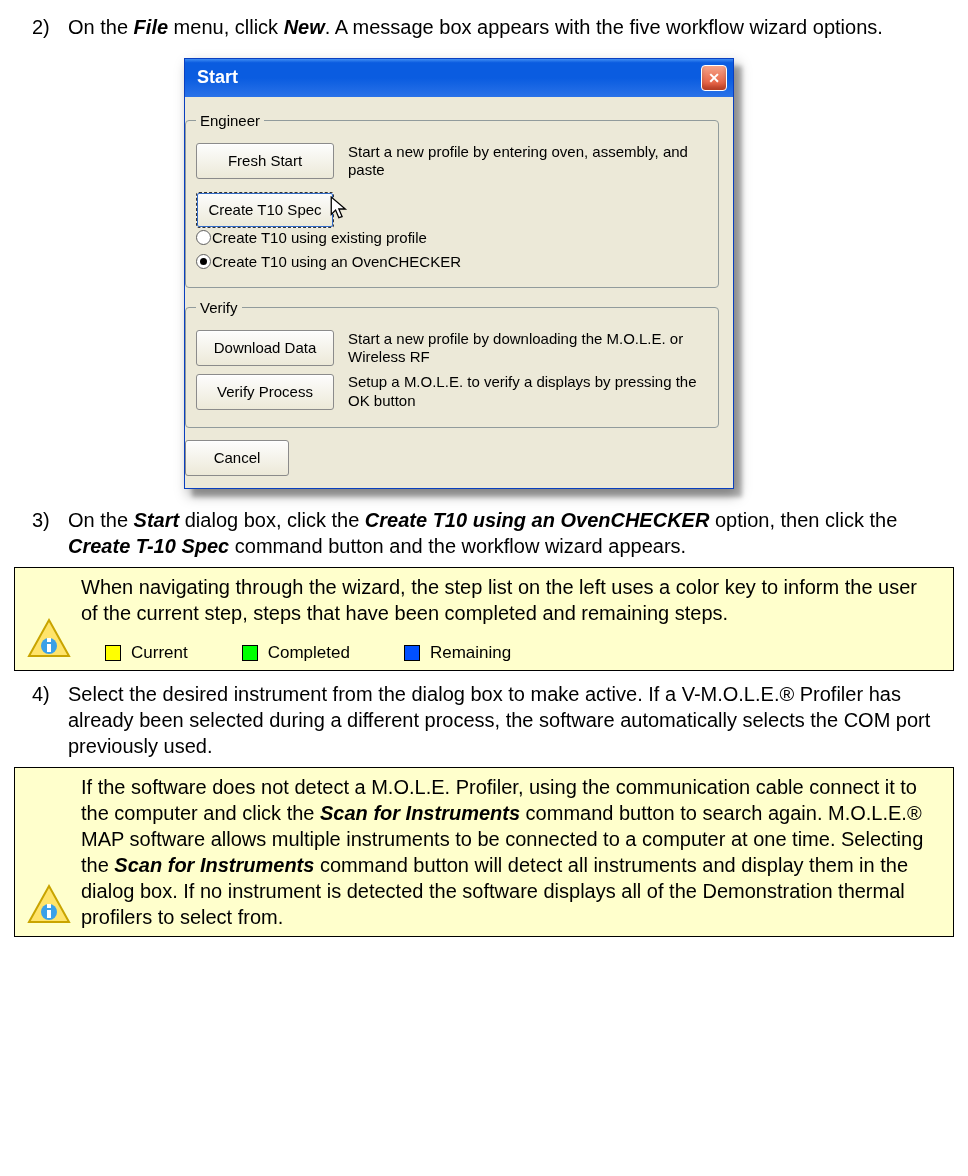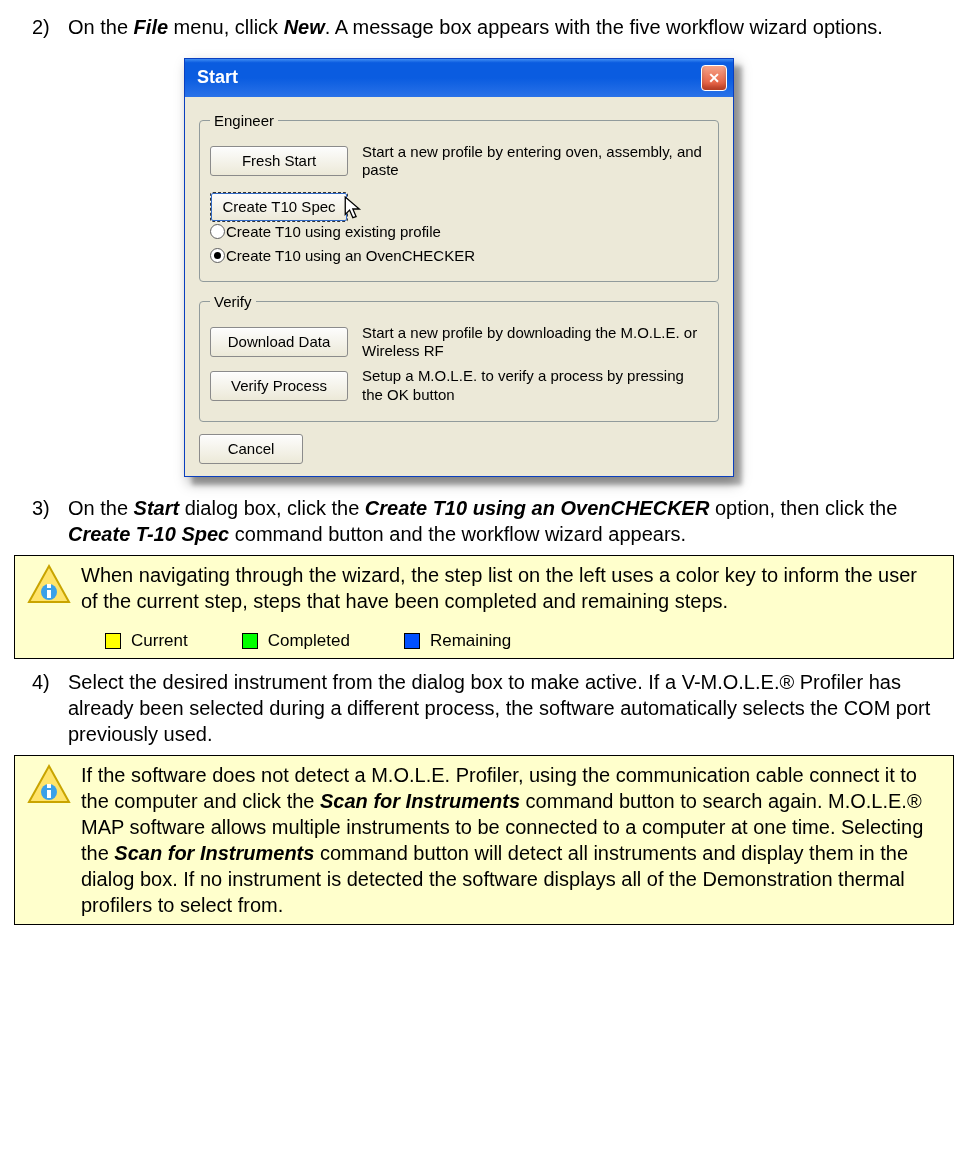--- a/index.html
+++ b/index.html
@@ -62,42 +62,42 @@
   .close-btn {
     width: 24px; height: 24px;
     background: linear-gradient(#f5a48a, #e04a2b);
     border: 1px solid #fff;
     border-radius: 4px;
     display: flex; align-items: center; justify-content: center;
     color: #fff; font-weight: bold; font-size: 14px;
     box-shadow: inset 0 -4px 4px rgba(0,0,0,0.2);
   }
   .dlg-body {
-    padding: 10px 14px 12px 14px;
+    padding: 10px 14px 12px 0;
   }
   fieldset {
     border: 1px solid #919b9c;
     border-radius: 4px;
     margin: 4px 0 10px 0;
     padding: 6px 10px 10px 10px;
   }
   legend {
     padding: 0 4px;
     color: #000;
     font-size: 15px;
   }
   .row {
     display: flex;
     align-items: center;
     gap: 14px;
     margin: 6px 0;
   }
   .xp-btn {
     min-width: 138px;
-    height: 30px;
+    height: 36px;
     background: linear-gradient(#fdfdfd, #ece9d8);
     border: 1px solid #8b8b8b;
     border-radius: 3px;
     font-family: Tahoma, sans-serif;
     font-size: 15px;
     box-shadow: 0 1px 0 #fff inset;
     text-align: center;
     line-height: 28px;
     padding: 0;
   }
@@ -128,21 +128,21 @@
     height: 26px;
   }
   .cancel-row {
     display:flex; justify-content:flex-start; margin-top:12px;
   }
   
   .note {
     border: 1px solid #000;
     background: #ffffcc;
     display: flex;
-    align-items: flex-start;
+    align-items: flex-end;
     padding: 6px 14px 6px 2px;
     margin: 6px 0 10px 0;
   }
   .note-icon {
     width: 64px; flex:0 0 64px;
     display:flex; align-items:center; justify-content:center;
   }
   .note-icon svg { width:48px; height:48px; }
   .note-body { flex:1; font-size:20px; line-height:1.3; }
   .legend-row {
@@ -203,21 +203,21 @@
         </div>
       </fieldset>
       <fieldset>
         <legend>Verify</legend>
         <div class="row">
           <button class="xp-btn">Download Data</button>
           <div class="desc">Start a new profile by downloading the M.O.L.E. or Wireless RF</div>
         </div>
         <div class="row">
           <button class="xp-btn">Verify Process</button>
-          <div class="desc">Setup a M.O.L.E. to verify a process by pressing the OK button</div>
+          <div class="desc">Setup a M.O.L.E. to verify a displays by pressing the OK button</div>
         </div>
       </fieldset>
       <div class="cancel-row">
         <button class="xp-btn" style="min-width:104px">Cancel</button>
       </div>
     </div>
   </div>
 </div>
 
 

